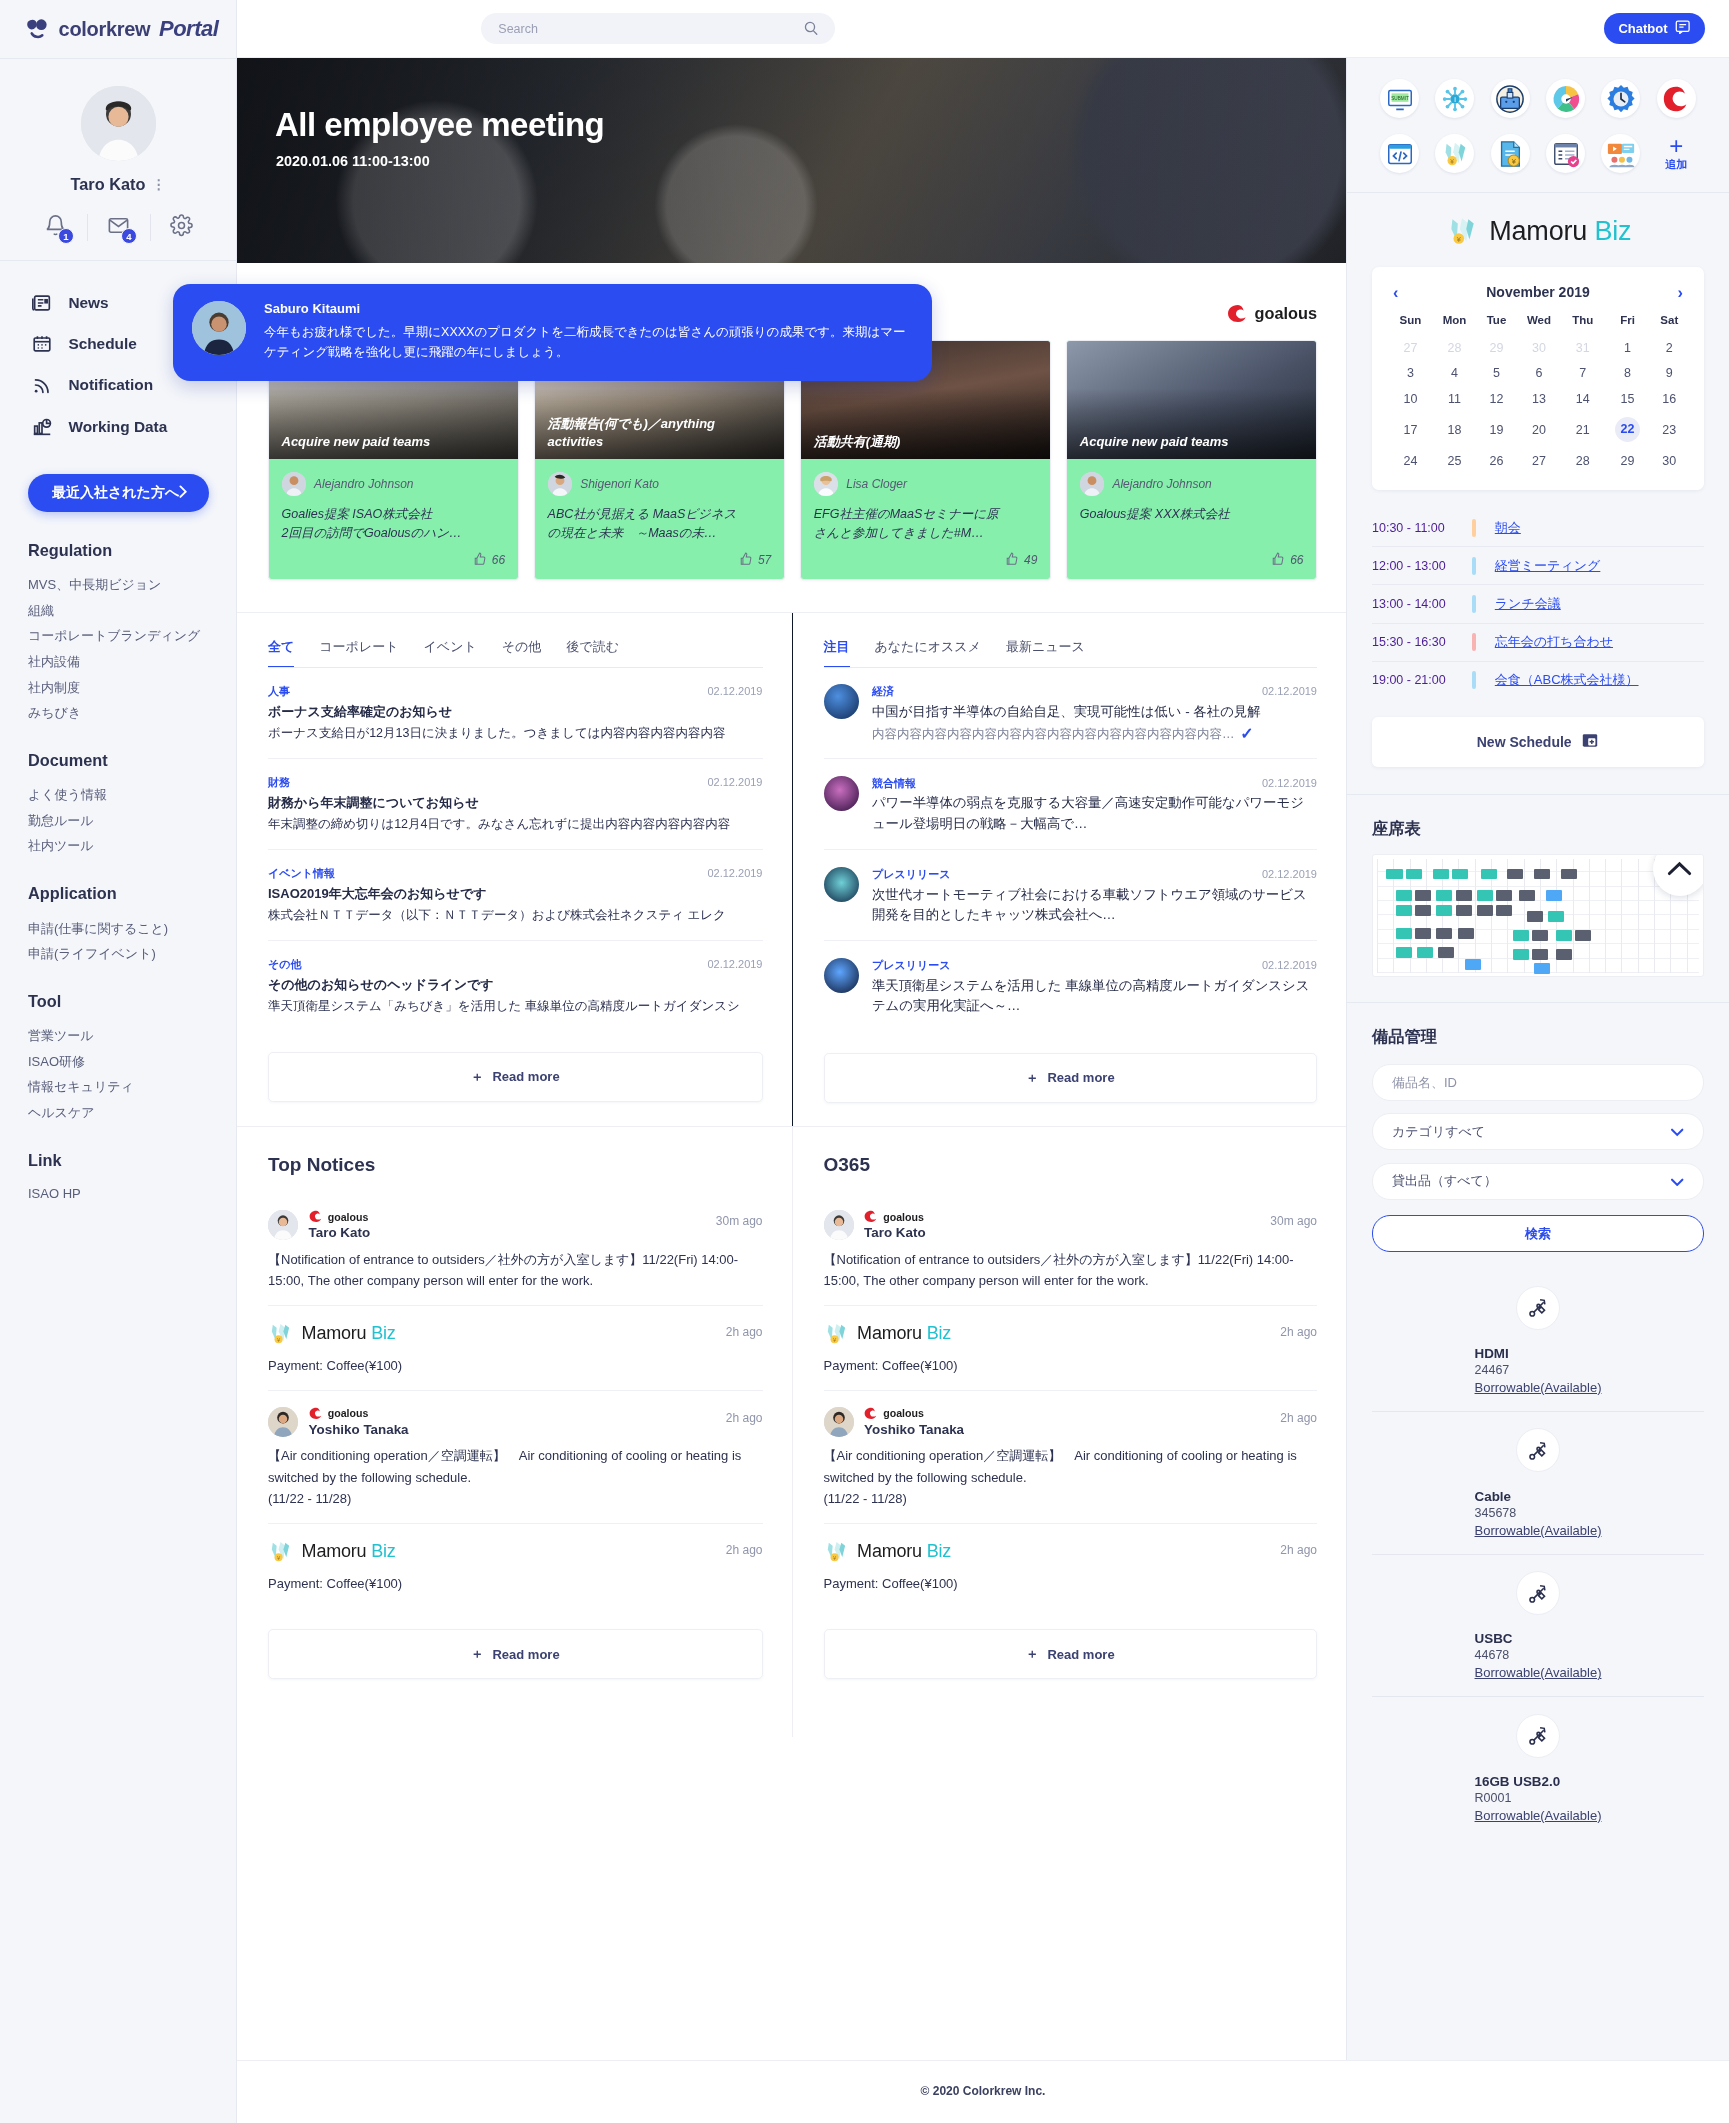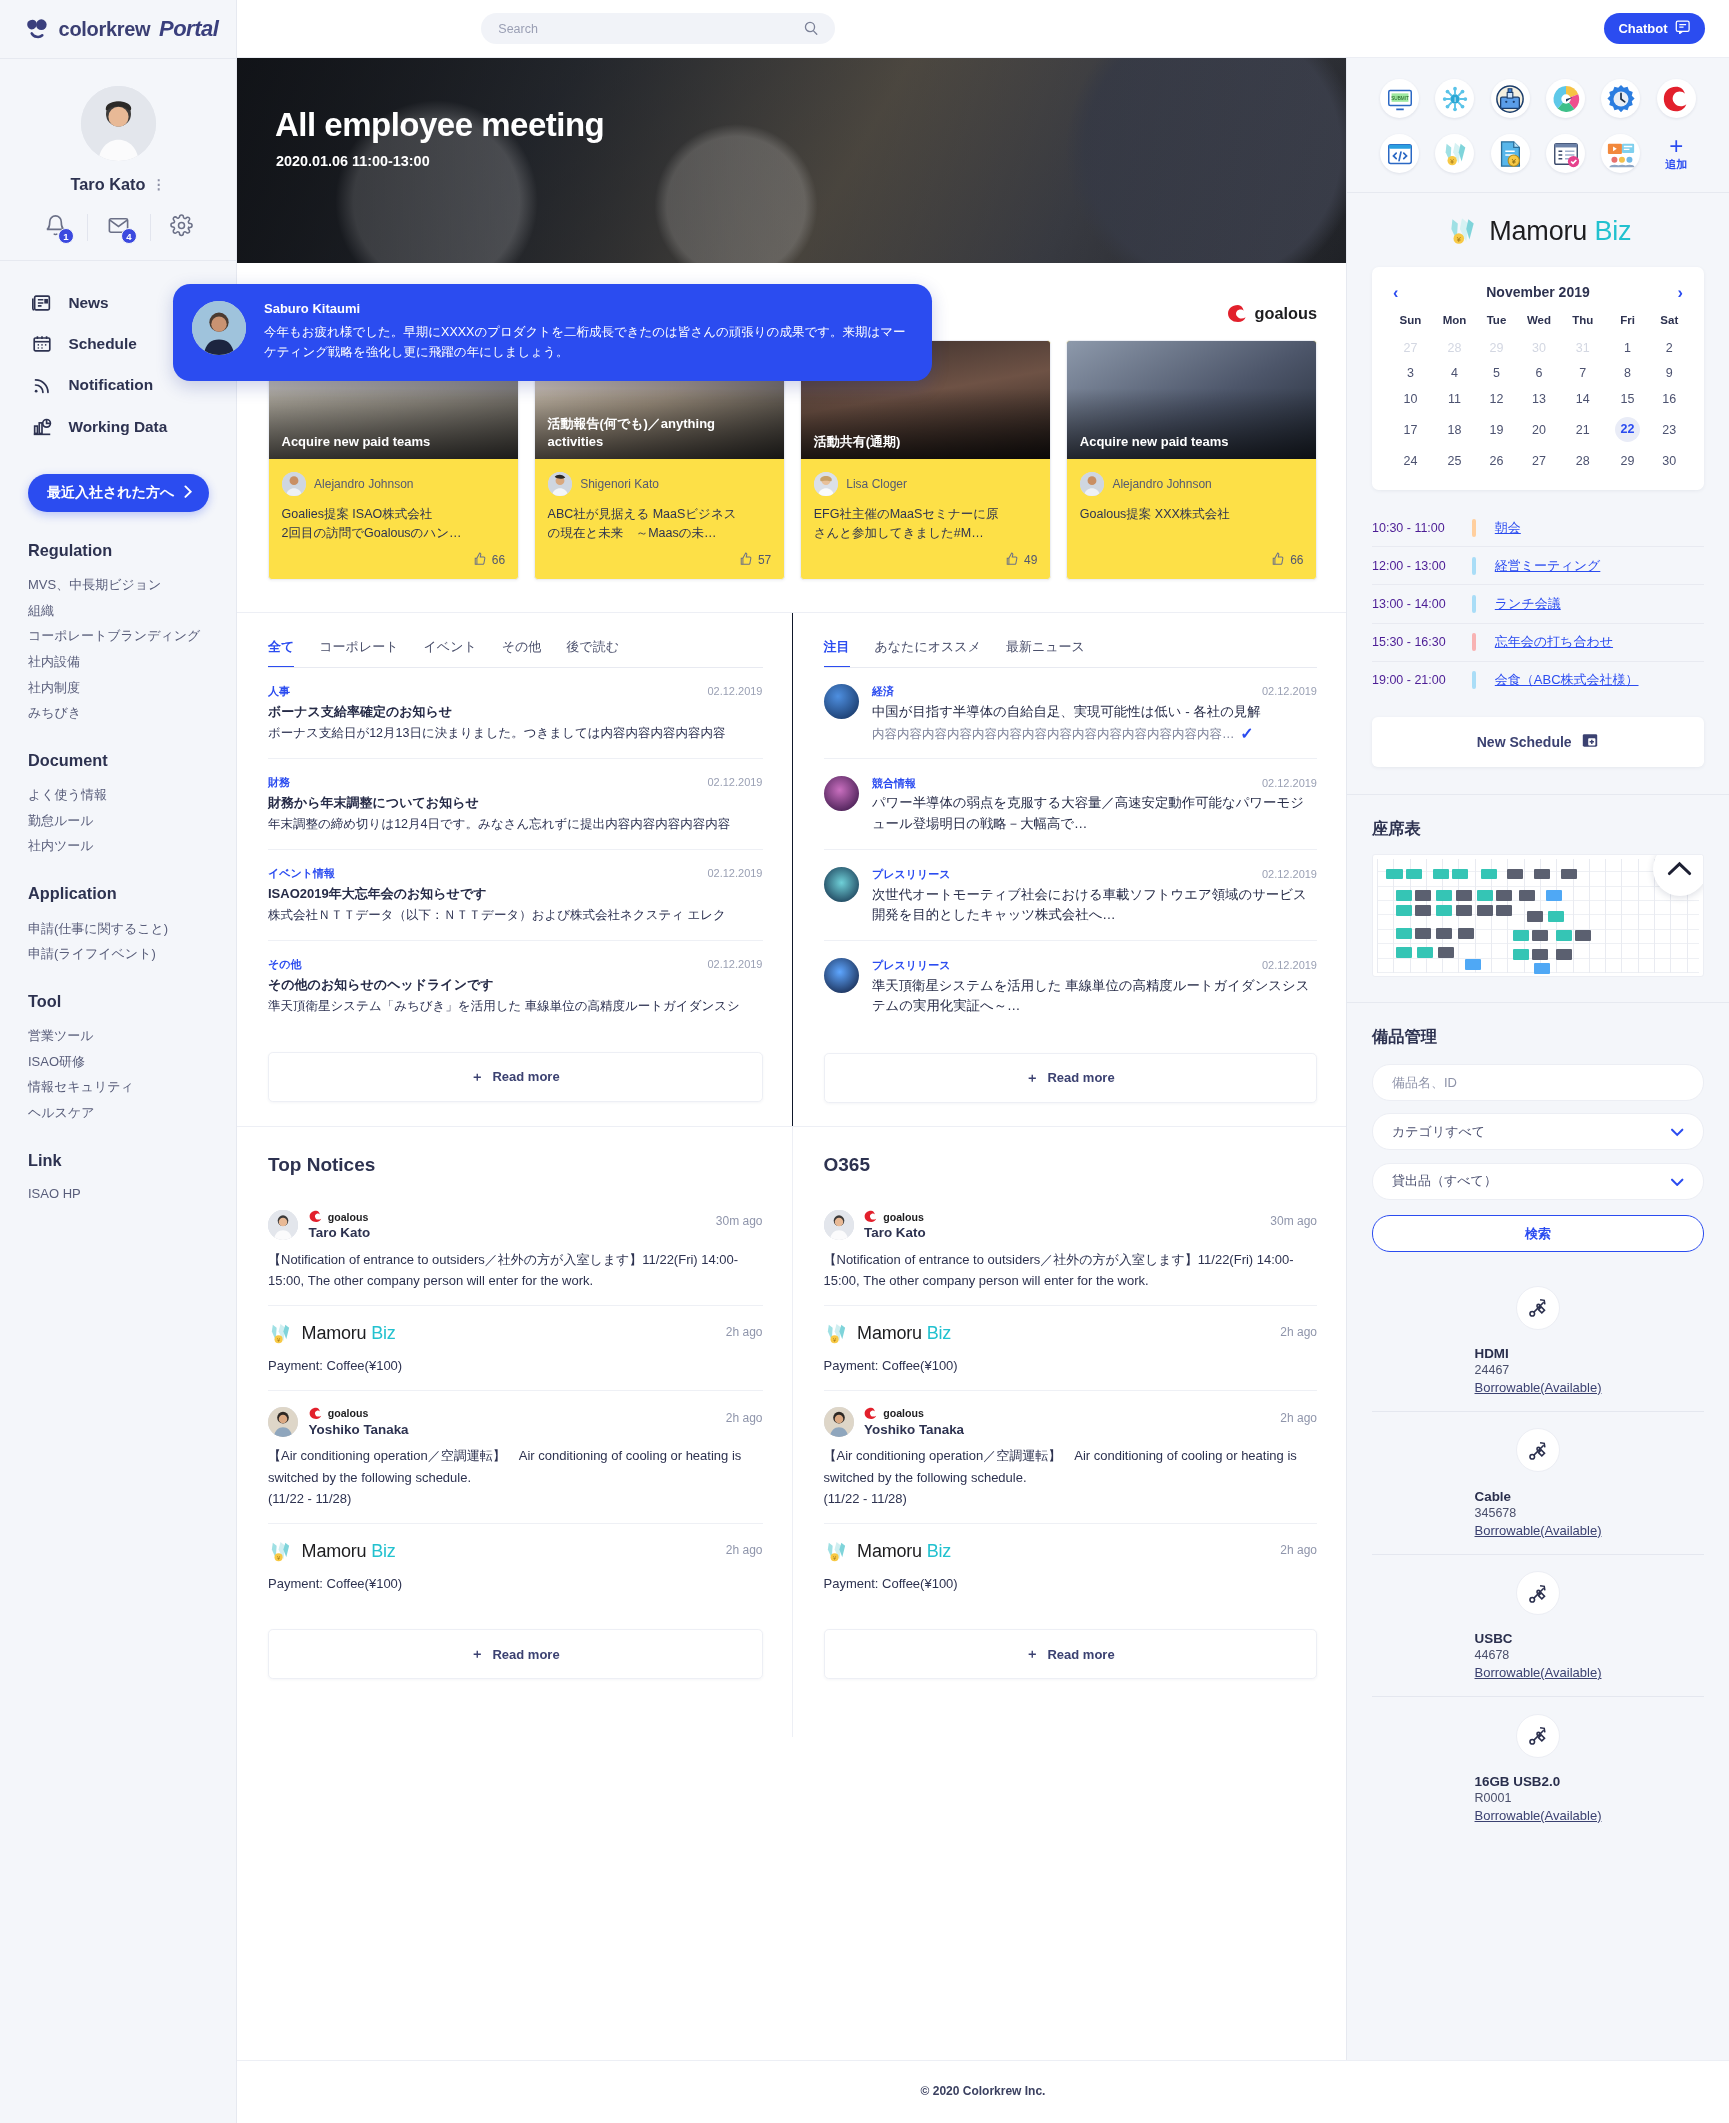--- a/index.html
+++ b/index.html
@@ -24,21 +24,21 @@
   .kebab { display:inline-block; color:#8c90a5; font-size:13.4px; letter-spacing:0; line-height:1;}
   .icon-row { display:flex; justify-content:center; align-items:center; margin-top:20px; }
   .icon-cell { width:63px; display:flex; justify-content:center; position:relative; }
   .icon-cell + .icon-cell { border-left:1px solid #e2e5ee; }
   .badge { position:absolute; bottom:-2.9px; right:12.5px; background:#3b49df; color:#fff; width:16.3px; height:16.3px;
            border-radius:50%; font-size:9.6px; font-weight:700; display:flex; align-items:center; justify-content:center; border:1.9px solid #f4f6fa;}
   .nav-main { border-top:1px solid #e6e9f0; padding:21px 0 5.8px; }
   .nav-item { display:flex; align-items:center; gap:14.4px; padding:8.6px 0 8.6px 30px; font-size:15.4px; font-weight:700; color:#2d3250; cursor:pointer;}
   .nav-ico { width:24px; height:24px; display:flex; align-items:center; justify-content:center; }
   .cta { margin:21px 27px 29px 28px; background:#2b4cf0; color:#fff; border-radius:23px; height:38px;
-         display:flex; align-items:center; justify-content:space-between; padding:0 16.3px 0 19px; font-size:14px; font-weight:700;
+         display:flex; align-items:center; justify-content:center; padding:0 16.3px 0 19px; font-size:14px; font-weight:700;
          box-shadow:0 2.9px 9.6px rgba(43,76,240,.30); cursor:pointer;}
   .sec { padding:0 0 0 28px; margin-bottom:25px; }
   .sec h3 { font-size:16.3px; font-weight:700; margin-bottom:12.5px; color:#2d3250;}
   .sec a { display:block; font-size:13px; color:#585d7a; text-decoration:none; padding:3.8px 0; }
 
   
   .topbar { position:absolute; left:237px; top:0; right:0; height:58px; background:#fff; display:flex; align-items:center;
             border-bottom:1px solid #eceef4; z-index:5;}
   .search-wrap { position:relative; margin-left:244px; }
   .search-input { width:354px; height:31px; border-radius:16.3px; border:none; background:#f1f3f8; padding:0 38px 0 17.3px;
@@ -64,21 +64,21 @@
   .quote-av { width:54px; height:54px; border-radius:50%; flex:0 0 54px; background:#cfd8ea; overflow:hidden;}
   .quote-name { font-size:13px; font-weight:700; margin-bottom:5.8px;}
   .quote-body { font-size:12.5px; line-height:1.62; }
 
   .popular { padding:38px 29px 0 31px; }
   .pop-head { display:flex; align-items:center; justify-content:space-between; margin-bottom:15.4px;}
   .pop-title { font-size:17.3px; font-weight:700; }
   .goalous { display:flex; align-items:center; gap:5.8px; font-size:16.3px; font-weight:800; color:#1d1d1f;}
   .g-mark { width:22px; height:19px; }
   .cards { display:grid; grid-template-columns:repeat(4,1fr); gap:15.4px; }
-  .card { border:1px solid #eceef4; border-radius:3.8px; overflow:hidden; background:#fde047; box-shadow:0 1px 2.9px rgba(40,50,90,.06); cursor:pointer;}
+  .card { border:1px solid #eceef4; border-radius:3.8px; overflow:hidden; background:#86efac; box-shadow:0 1px 2.9px rgba(40,50,90,.06); cursor:pointer;font-style:italic;}
   .card-img { height:118px; position:relative; }
   .ci1 { background:linear-gradient(160deg,#cfcabd,#8f8a80 55%,#4e4b46); }
   .ci2 { background:linear-gradient(150deg,#d9cfbf,#9a8d7c 50%,#3d3a36); }
   .ci3 { background:linear-gradient(170deg,#3b2f2c,#6e5245 45%,#1d1715); }
   .ci4 { background:linear-gradient(150deg,#8d99ab,#4d566a 55%,#232a36); }
   .card-img:after{ content:""; position:absolute; inset:0; background:linear-gradient(180deg,rgba(0,0,0,0) 40%,rgba(0,0,0,.62)); }
   .card-cap { position:absolute; left:12.5px; bottom:9.6px; right:11.5px; color:#fff; font-size:13px; font-weight:700; z-index:2; line-height:1.32;}
   .card-body { padding:12.5px 12.5px 10.6px; }
   .card-user { display:flex; align-items:center; gap:8.6px; margin-bottom:9.6px;}
   .av-sm { width:24px; height:24px; border-radius:50%; background:#d7dbe4; flex:0 0 24px; overflow:hidden;}

